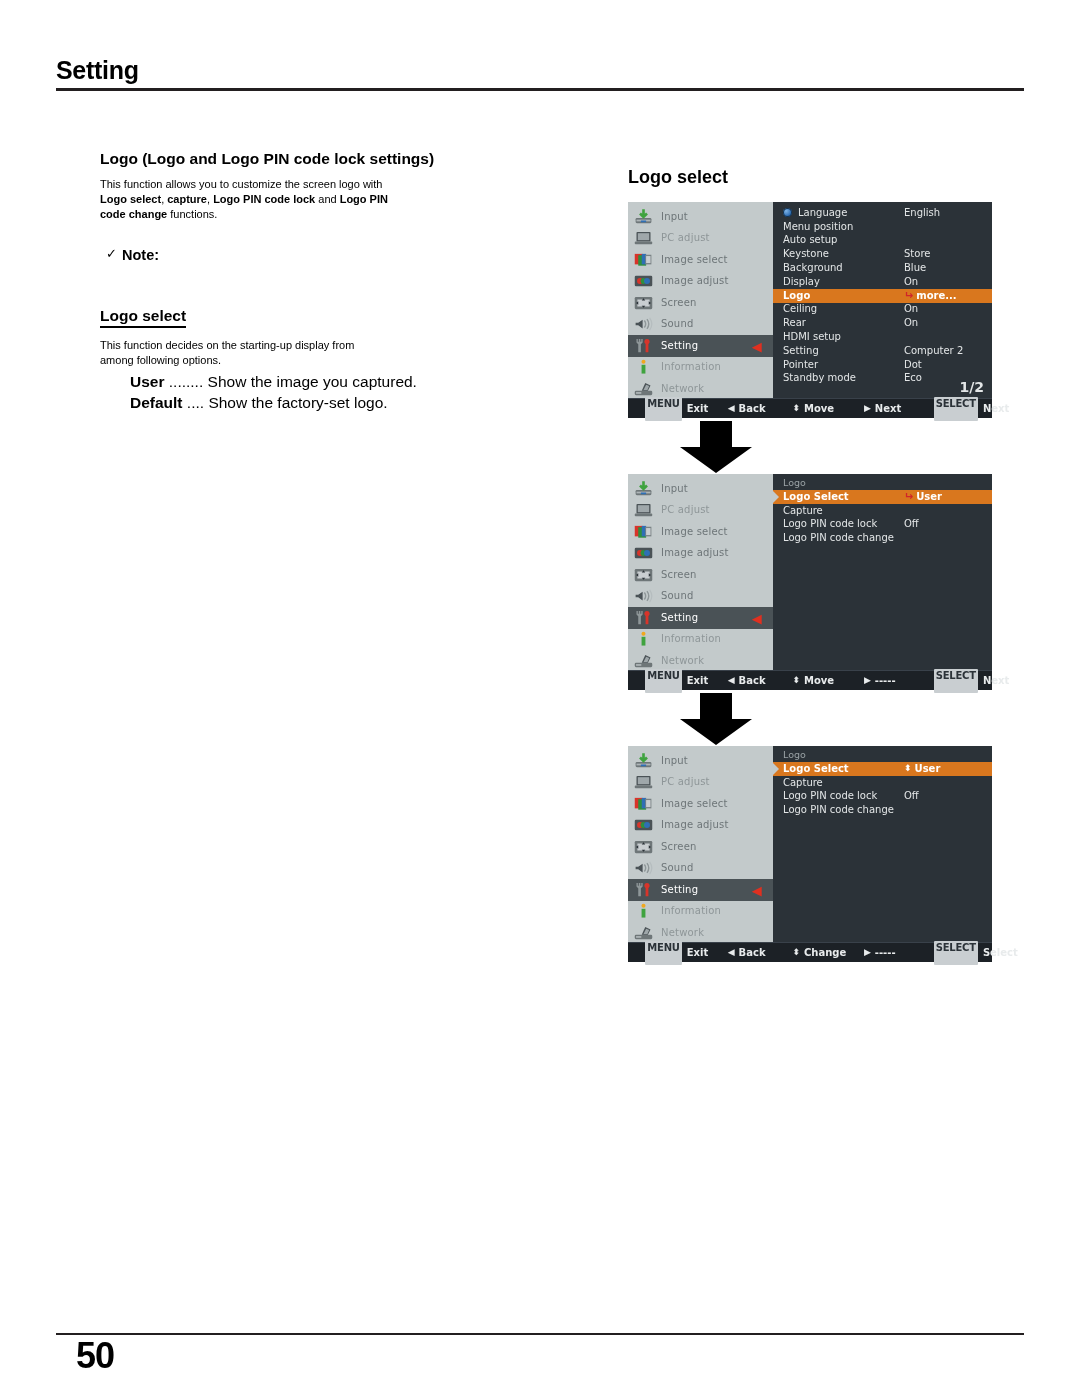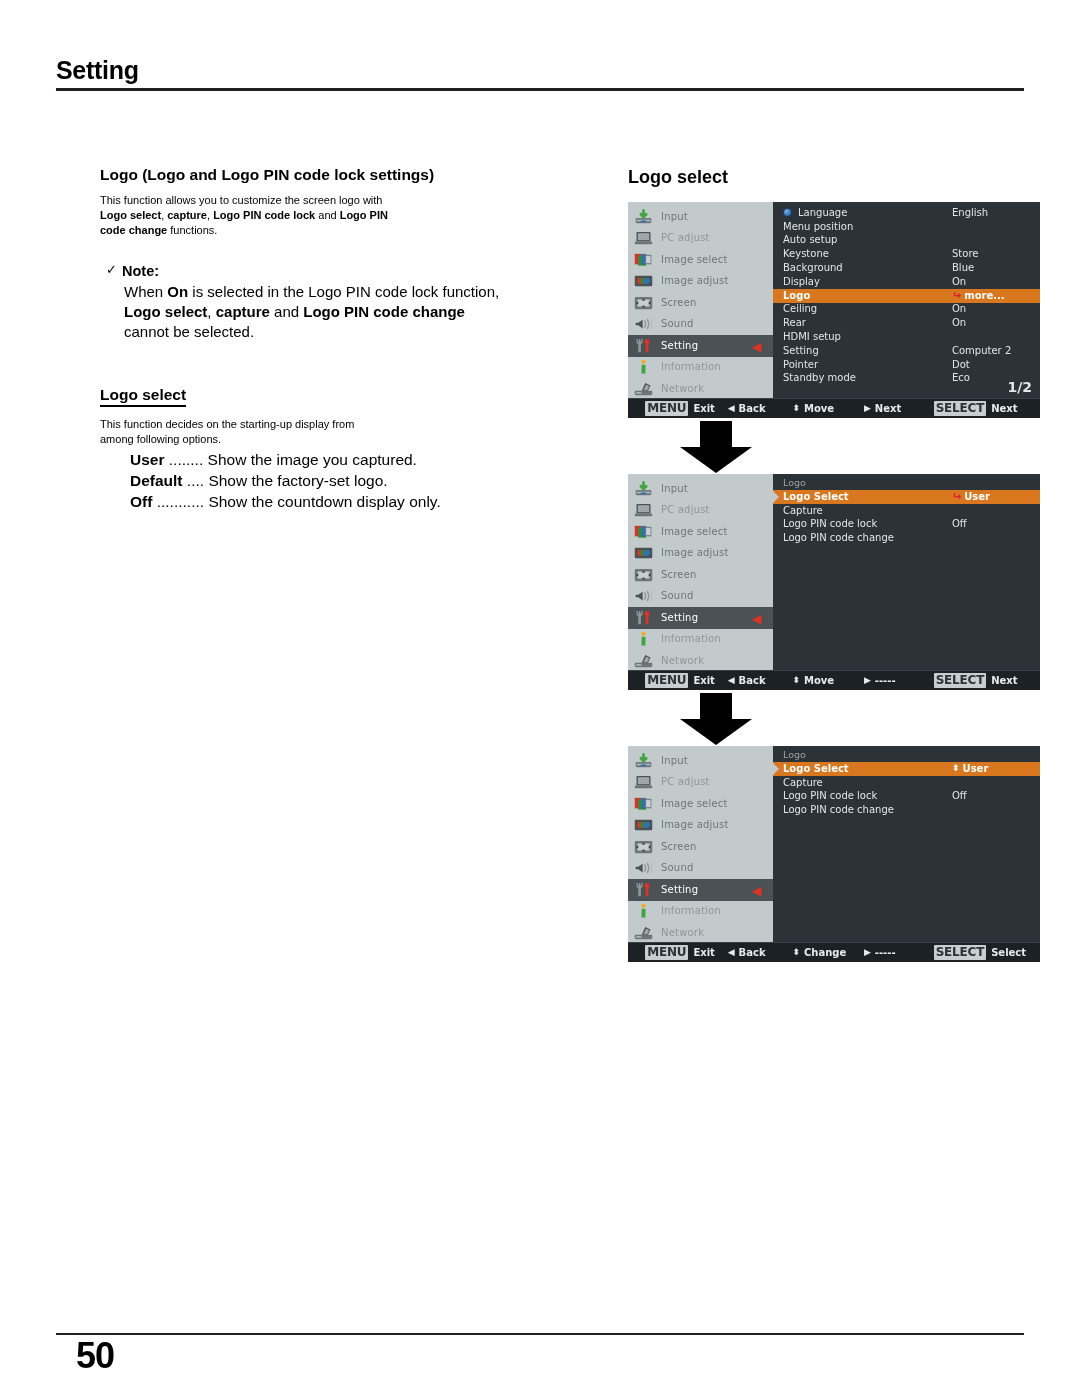--- a/index.html
+++ b/index.html
@@ -39,21 +39,21 @@
     border-top: 2px solid #231f20;
     border-bottom: 1px solid #231f20;
     height: 3px;
     box-sizing: border-box;
   }
 
   
   .left-col {
     position: absolute;
     left: 100px;
-    top: 165px;
+    top: 149px;
     width: 500px;
   }
   .sec-heading {
     font-size: 15.5px;
     font-weight: bold;
     margin: 0 0 9px 0;
     line-height: 1.25;
   }
   .body-para {
     font-size: 11px;
@@ -111,21 +111,21 @@
   }
   .right-heading {
     font-size: 18px;
     font-weight: bold;
     margin: 0 0 16px 0;
     line-height: 1;
   }
 
   
   .osd {
-    width: 412px;
+    width: 364px;
     position: relative;
     font-family: "DejaVu Sans", sans-serif;
     margin-bottom: 0;
   }
   .osd-body {
     display: flex;
     background: #2b3238;
     height: 196px;
     position: relative;
   }
@@ -268,23 +268,23 @@
     color: #e8ebec;
     font-size: 10px;
     font-weight: bold;
     position: relative;
     border-top: 1px solid #39414a;
   }
   .fitem { display: flex; align-items: center; position: absolute; }
   .keycap {
     background: #c9ced1;
     color: #2b3238;
-    font-size: 12px;
-    font-weight: bold;
-    padding: 1px 2px 0 2px;
+    font-size: 10px;
+    font-weight: bold;
+    padding: 1px 2px 12px 2px;
     border-radius: 1px;
     margin-right: 5px;
     letter-spacing: -0.2px;
     line-height: 1.1;
   }
   .glyph { margin-right: 4px; font-size: 9px; line-height: 1; }
 
   
   .down-arrow {
     width: 412px;
@@ -320,30 +320,28 @@
 <div class="header-rule"></div>
 
 <div class="left-col">
 
   <div class="sec-heading">Logo (Logo and Logo PIN code lock settings)</div>
 
   <p class="body-para"><span>This function allows you to customize the screen logo with</span><br><b>Logo select</b><span>, </span><b>capture</b><span>, </span><b>Logo PIN code lock</b><span> and </span><b>Logo PIN</b><br><b>code change</b><span> functions.</span></p>
 
   <div class="note-block">
     <div class="note-title"><span class="note-check">✓</span><span>Note:</span></div>
-    <p class="note-body"><span>When </span><b>On</b><span> is selected in the Logo PIN code lock function,</span><br><b>Logo select</b><span>, </span><b>capture</b><span> and </span><b>Logo PIN code change</b><br><span>cannot be selected.</span></p>
   </div>
 
   <div class="subsec">
     <div class="subsec-heading">Logo select</div>
     <p class="body-para"><span>This function decides on the starting-up display from</span><br><span>among following options.</span></p>
     <div class="opts">
       <div class="opt-row"><b>User</b><span> ........ </span><span>Show the image you captured.</span></div>
       <div class="opt-row"><b>Default</b><span> .... </span><span>Show the factory-set logo.</span></div>
-      <div class="opt-row"><b>Off</b><span> ........... </span><span>Show the countdown display only.</span></div>
     </div>
   </div>
 </div>
 
 <div class="right-col">
   <div class="right-heading">Logo select</div>
 
   <div class="osd">
     <div class="osd-body">
       <div class="osd-sidebar" id="sb1">

